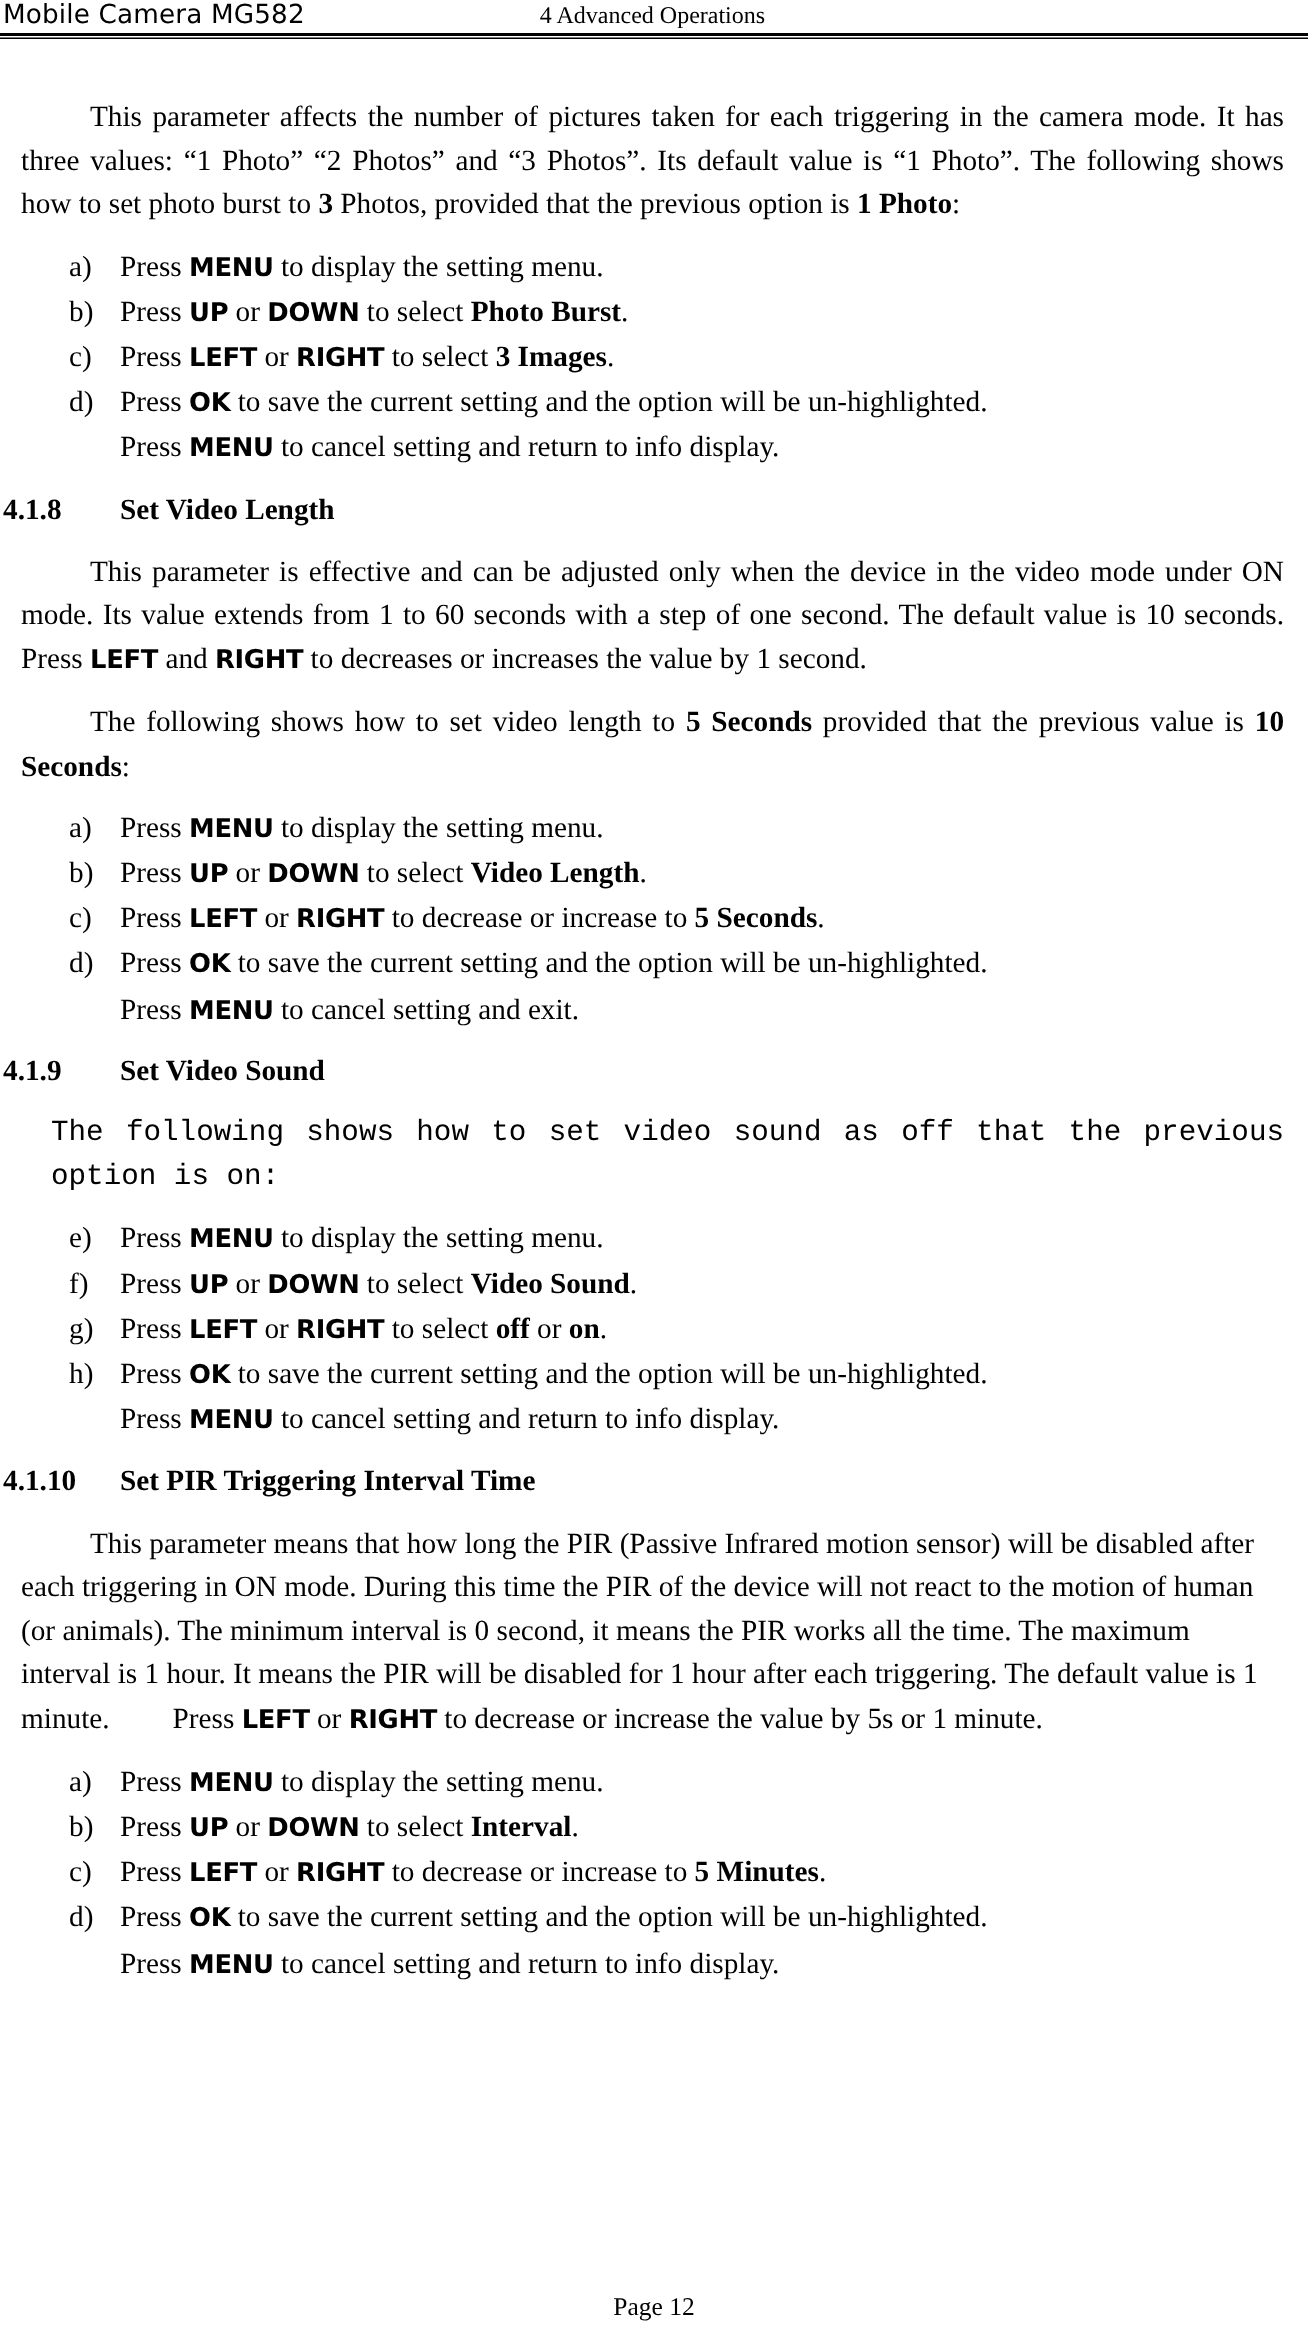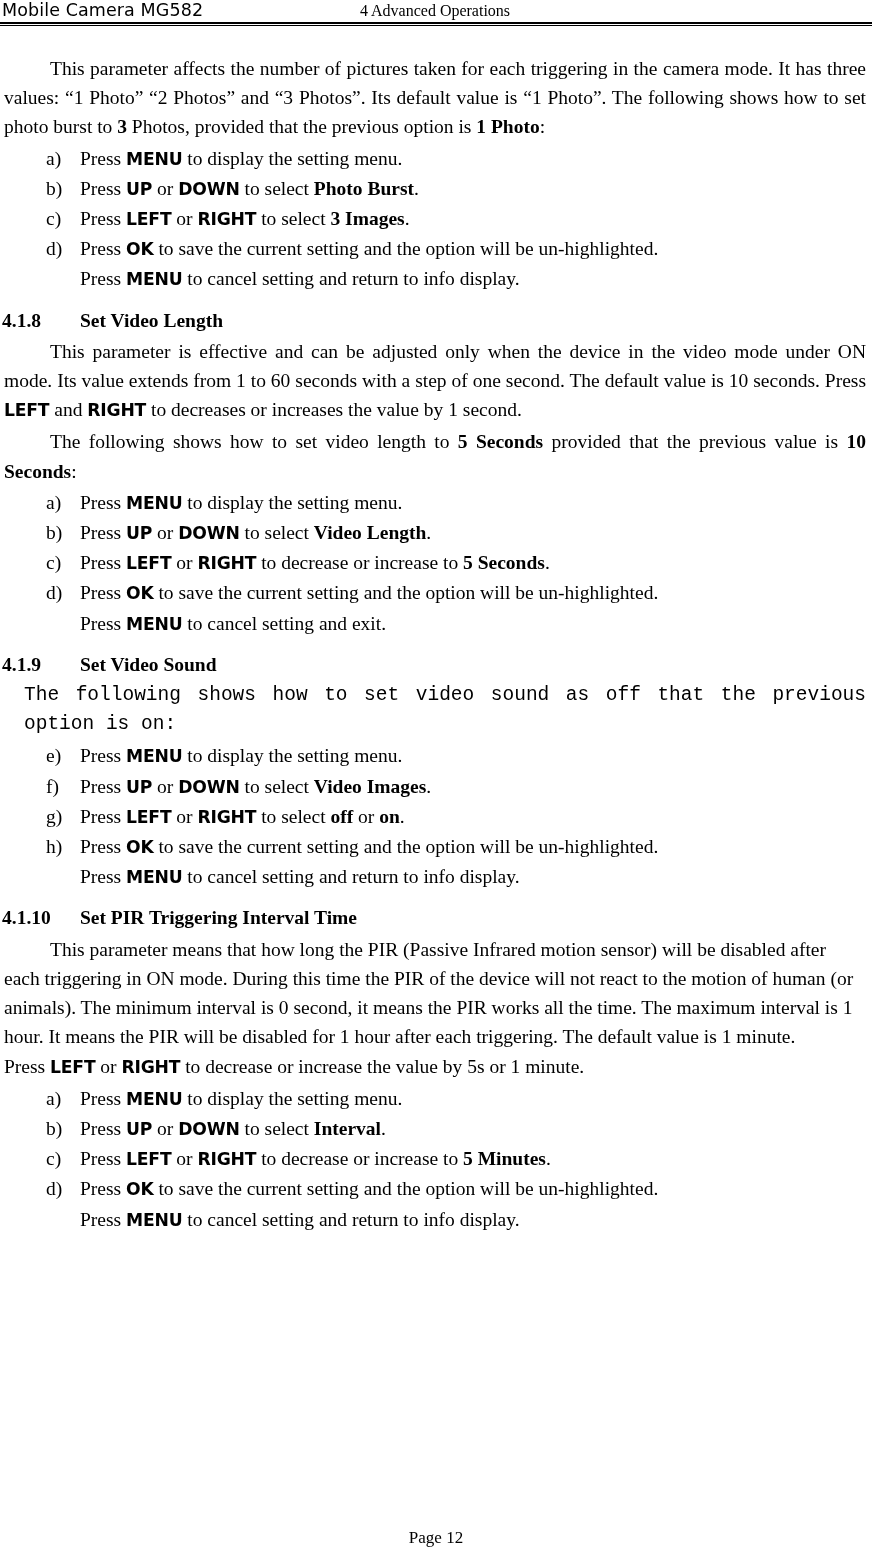--- a/index.html
+++ b/index.html
@@ -67,21 +67,21 @@
 
   
   .content {
     position: absolute;
     left: 0;
     top: 52px;
     width: 872px;
   }
 
   p.para {
-    margin: 2px;
+    margin: 12px;
     padding: 0 4px 0 2px;
     font-size: 19.5px;
     line-height: 29.2px;
     text-align: justify;
     text-justify: inter-word;
     text-indent: 46px;
     -webkit-hyphens: none;
     hyphens: none;
   }
   p.para.noindent { text-indent: 0; }
@@ -212,21 +212,21 @@
 
     <h3 class="sec"><span class="num">4.1.9</span><span>Set Video Sound</span></h3>
 
     <p class="para noindent" style="padding-left:22px;font-family:Liberation Mono, monospace;"><span>The following shows how to set video sound as off that the previous option is on:</span></p>
 
     <ol class="steps">
       <li>
         <span class="mk">e)</span><span>Press </span><b class="key">MENU</b><span> to display the setting menu.</span>
       </li>
       <li>
-        <span class="mk">f)</span><span>Press </span><b class="key">UP</b><span> or </span><b class="key">DOWN</b><span> to select </span><b class="val">Video Images</b><span>.</span>
+        <span class="mk">f)</span><span>Press </span><b class="key">UP</b><span> or </span><b class="key">DOWN</b><span> to select </span><b class="val">Video Sound</b><span>.</span>
       </li>
       <li>
         <span class="mk">g)</span><span>Press </span><b class="key">LEFT</b><span> or </span><b class="key">RIGHT</b><span> to select </span><b class="val">off</b><span> or </span><b class="val">on</b><span>.</span>
       </li>
       <li>
         <span class="mk">h)</span><span>Press </span><b class="key">OK</b><span> to save the current setting and the option will be un-highlighted.</span>
         <span class="sub"><span>Press </span><b class="key">MENU</b><span> to cancel setting and return to info display.</span></span>
       </li>
     </ol>
 

